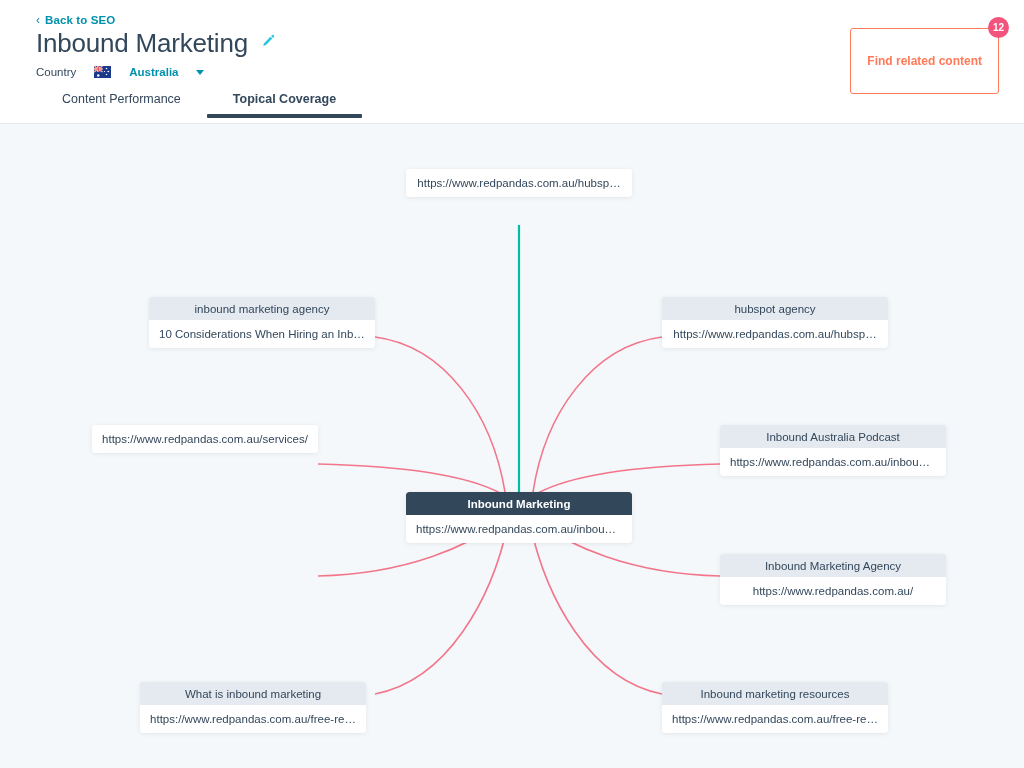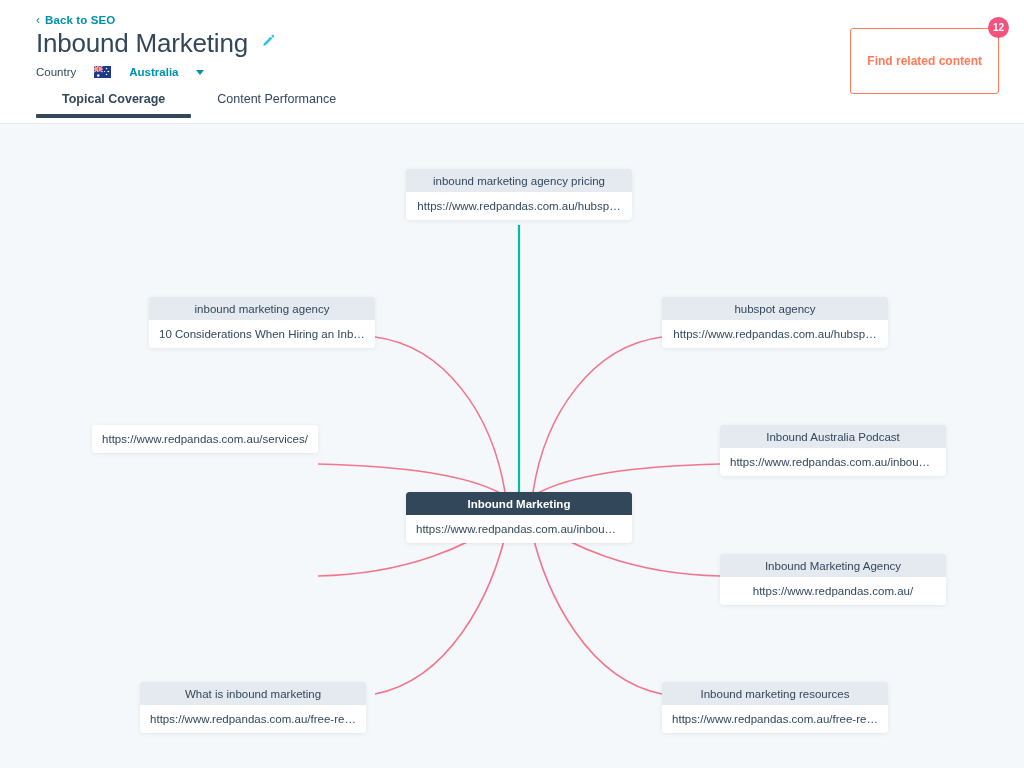--- a/index.html
+++ b/index.html
@@ -241,26 +241,26 @@
         <circle cx="25" cy="17" r="1.5" fill="#FFFFFF"></circle>
         <circle cx="21" cy="11" r="1.2" fill="#FFFFFF"></circle>
         <circle cx="26.5" cy="11" r="0.9" fill="#FFFFFF"></circle>
       </svg>
     </span>
     <span class="country-value">Australia</span>
     <span class="caret-down"></span>
   </div>
 
   <div class="tabs">
+    <div class="tab">
+      <span>Content Performance</span>
+    </div>
     <div class="tab active">
       <span>Topical Coverage</span>
     </div>
-    <div class="tab">
-      <span>Content Performance</span>
-    </div>
   </div>
 
 
   <div class="btn-secondary-wrap">
     <button class="btn-secondary">Find related content</button>
     <span class="badge">12</span>
   </div>
 </div>
 
 <div class="canvas">
@@ -280,21 +280,20 @@
     <path d="M318 452 C 410 450, 470 420, 501 398" stroke="#F2768B" stroke-width="1.6" fill="none"></path>
 
     <path d="M720 452 C 628 450, 568 420, 537 398" stroke="#F2768B" stroke-width="1.6" fill="none"></path>
 
     <path d="M375 570 C 448 556, 492 474, 508 400" stroke="#F2768B" stroke-width="1.6" fill="none"></path>
 
     <path d="M662 570 C 590 556, 546 474, 530 400" stroke="#F2768B" stroke-width="1.6" fill="none"></path>
   </svg>
 
   <div class="node" style="left:406px; top:45px;">
-    <div class="node-head">inbound marketing agency pricing</div>
     <div class="node-body">https://www.redpandas.com.au/hubsp…</div>
   </div>
 
   <div class="node" style="left:149px; top:173px;">
     <div class="node-head">inbound marketing agency</div>
     <div class="node-body">10 Considerations When Hiring an Inbo…</div>
   </div>
 
   <div class="node" style="left:662px; top:173px;">
     <div class="node-head">hubspot agency</div>

